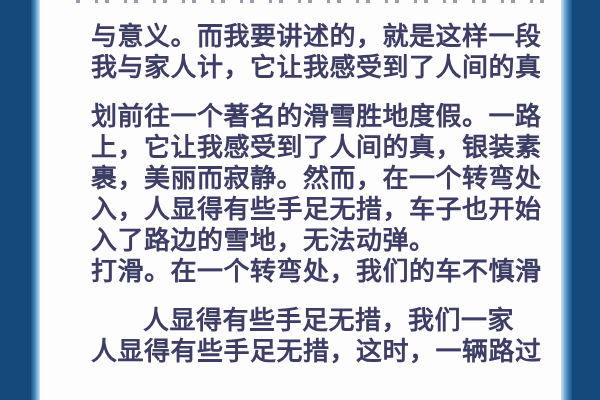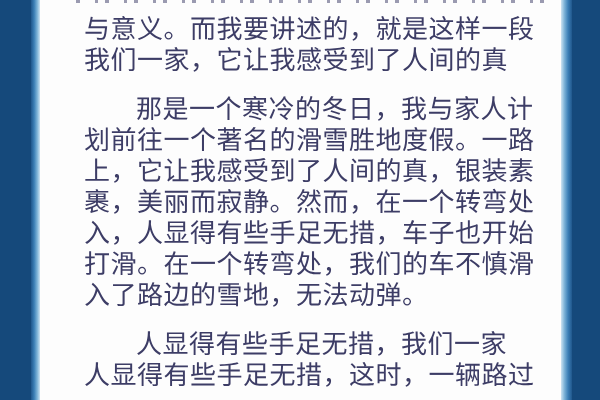--- a/index.html
+++ b/index.html
@@ -54,21 +54,21 @@
   .text-body {
     position: absolute;
     left: 36px;
     top: 6px;
     width: 474px;
     color: #3d3d66;
     font-size: 26px;
     line-height: 31px;
     letter-spacing: 0.5px;
   }
-  .para { margin: 8px; }
+  .para { margin: 15px; font-weight: bold; }
   .para + .para { margin-top: 18px; }
   .line {
     white-space: nowrap;
     height: 31px;
   }
   .line.indent { text-indent: 2em; }
 </style>
 </head>
 <body>
 
@@ -78,31 +78,30 @@
   <div class="stripe stripe-right"></div>
 
   <div class="paper">
 
     <div class="clipped-fragments"></div>
 
     <div class="text-body">
 
       <div class="para">
         <div class="line">与意义。而我要讲述的，就是这样一段</div>
-        <div class="line">我们一家，它让我感受到了人间的真</div>
+        <div class="line">我与家人计，它让我感受到了人间的真</div>
       </div>
 
       <div class="para">
-        <div class="line indent">那是一个寒冷的冬日，我与家人计</div>
         <div class="line">划前往一个著名的滑雪胜地度假。一路</div>
         <div class="line">上，它让我感受到了人间的真，银装素</div>
         <div class="line">裹，美丽而寂静。然而，在一个转弯处</div>
         <div class="line">入，人显得有些手足无措，车子也开始</div>
+        <div class="line">入了路边的雪地，无法动弹。</div>
         <div class="line">打滑。在一个转弯处，我们的车不慎滑</div>
-        <div class="line">入了路边的雪地，无法动弹。</div>
       </div>
 
       <div class="para">
         <div class="line indent">人显得有些手足无措，我们一家</div>
         <div class="line">人显得有些手足无措，这时，一辆路过</div>
       </div>
 
     </div>
   </div>
 </div>

